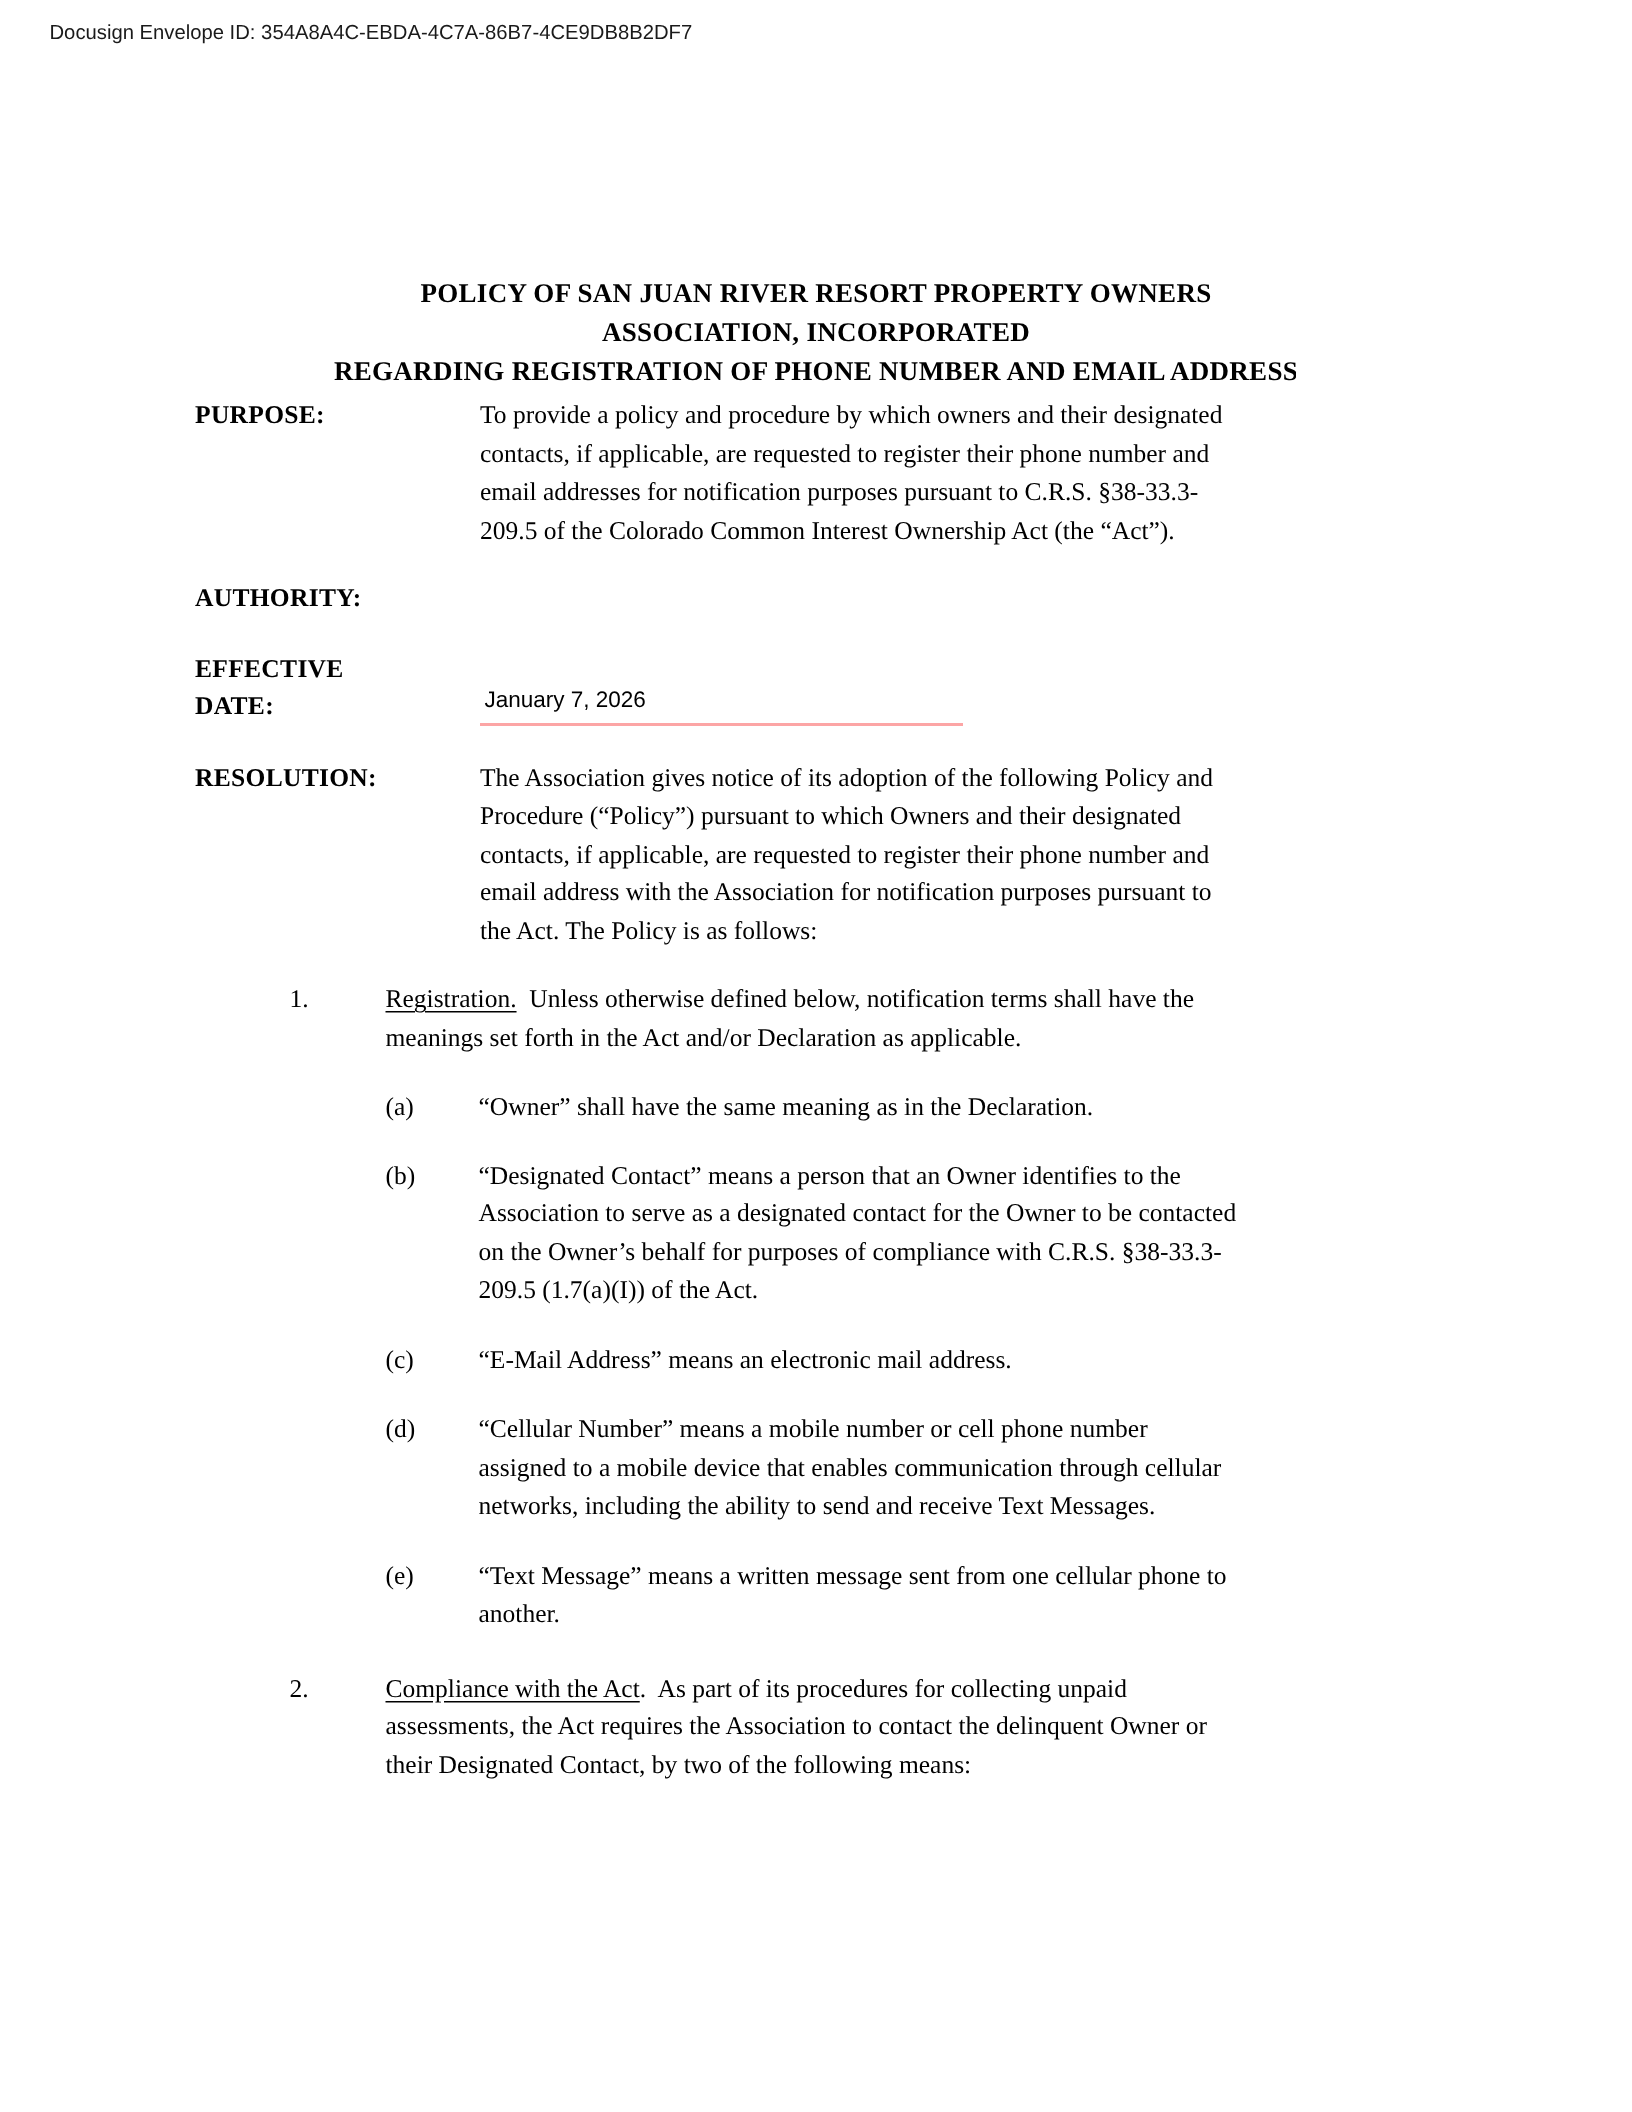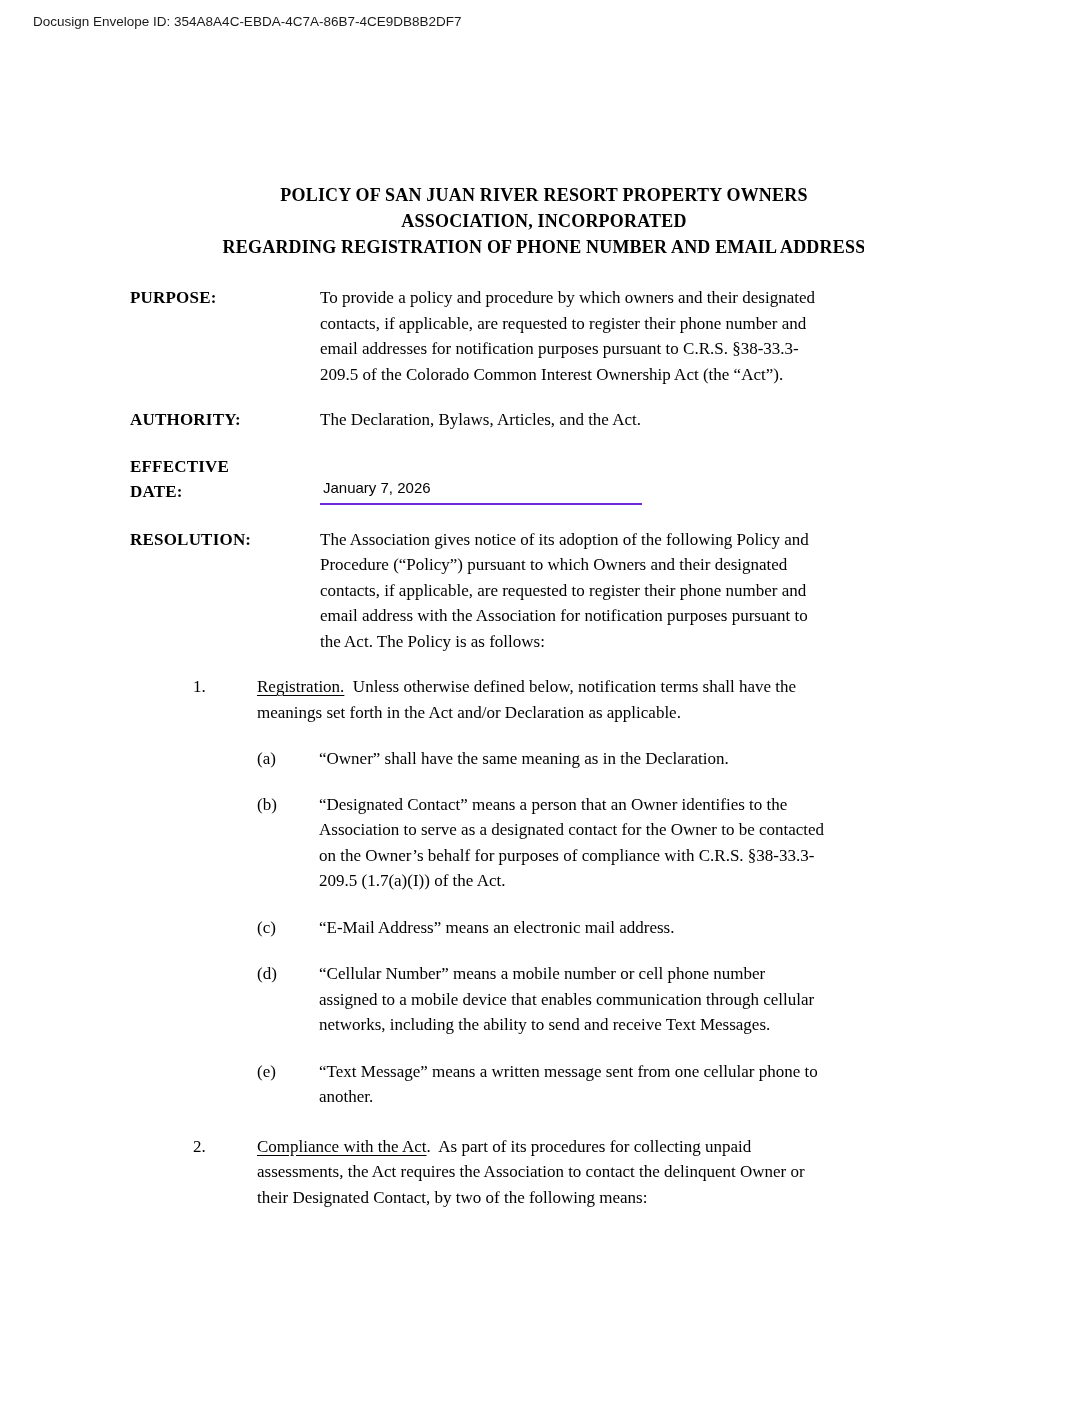--- a/index.html
+++ b/index.html
@@ -46,32 +46,32 @@
     line-height: 25.5px;
     white-space: pre-line;
     letter-spacing: 0.2px;
   }
   .bodytext {
     font-size: 17px;
     line-height: 25.5px;
     white-space: pre;
   }
   .row-subject    { margin-top: 49px; }
-  .row-purpose    { margin-top: 25px; }
+  .row-purpose    { margin-top: 4px; }
   .row-authority  { margin-top: 20px; }
   .row-effective  { margin-top: 21px; align-items: center; }
   .row-resolution { margin-top: 22px; }
   .date-field {
     margin-top: 24px;
     width: 322px;
     font-family: "Liberation Sans", sans-serif;
     font-size: 15px;
     line-height: 19px;
     padding: 0 0 6px 3px;
-    border-bottom: 2px solid #6d28d9;
+    border-bottom: 2px solid #fca5a5;
     white-space: pre;
   }
   .item {
     display: flex;
     margin-left: 63px;
   }
   .item .num {
     width: 64px;
     flex-shrink: 0;
     font-size: 17px;
@@ -116,21 +116,20 @@
     <div class="row row-purpose">
       <div class="label">PURPOSE:</div>
       <div class="bodytext">To provide a policy and procedure by which owners and their designated
 contacts, if applicable, are requested to register their phone number and
 email addresses for notification purposes pursuant to C.R.S. §38-33.3-
 209.5 of the Colorado Common Interest Ownership Act (the “Act”).</div>
     </div>
 
     <div class="row row-authority">
       <div class="label">AUTHORITY:</div>
-      <div class="bodytext">The Declaration, Bylaws, Articles, and the Act.</div>
     </div>
 
     <div class="row row-effective">
       <div class="label">EFFECTIVE
 DATE:</div>
       <div class="date-field">January 7, 2026</div>
     </div>
 
     <div class="row row-resolution">
       <div class="label">RESOLUTION:</div>

